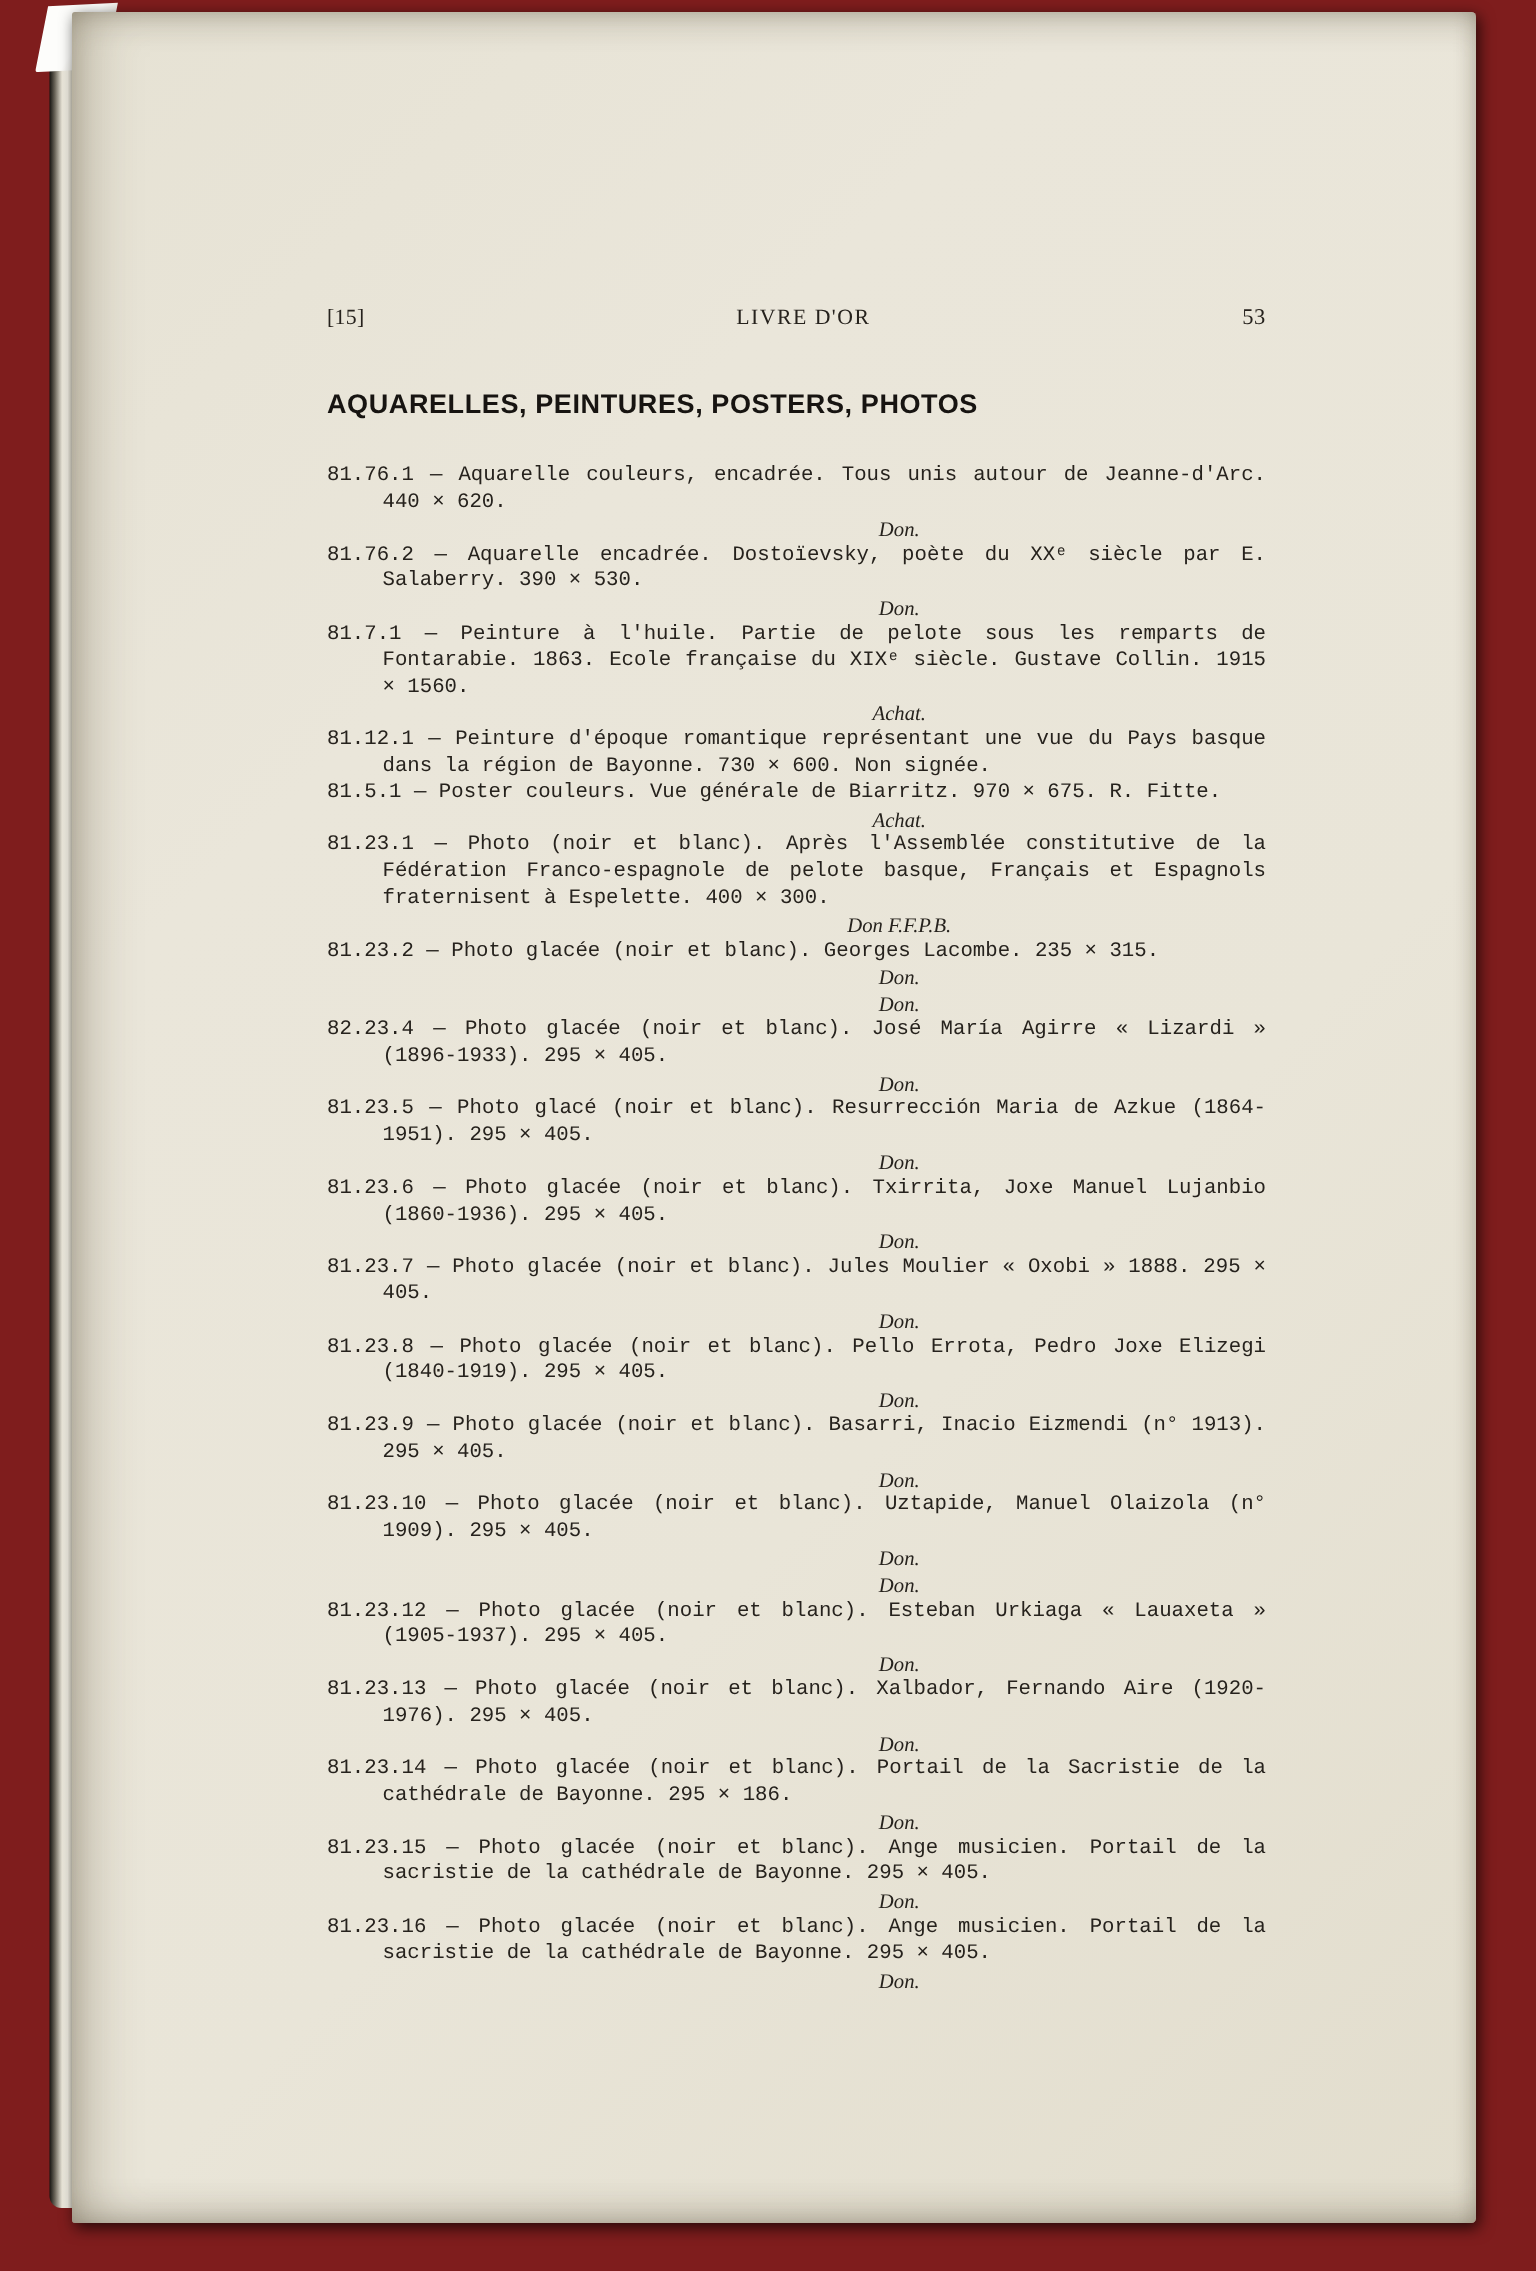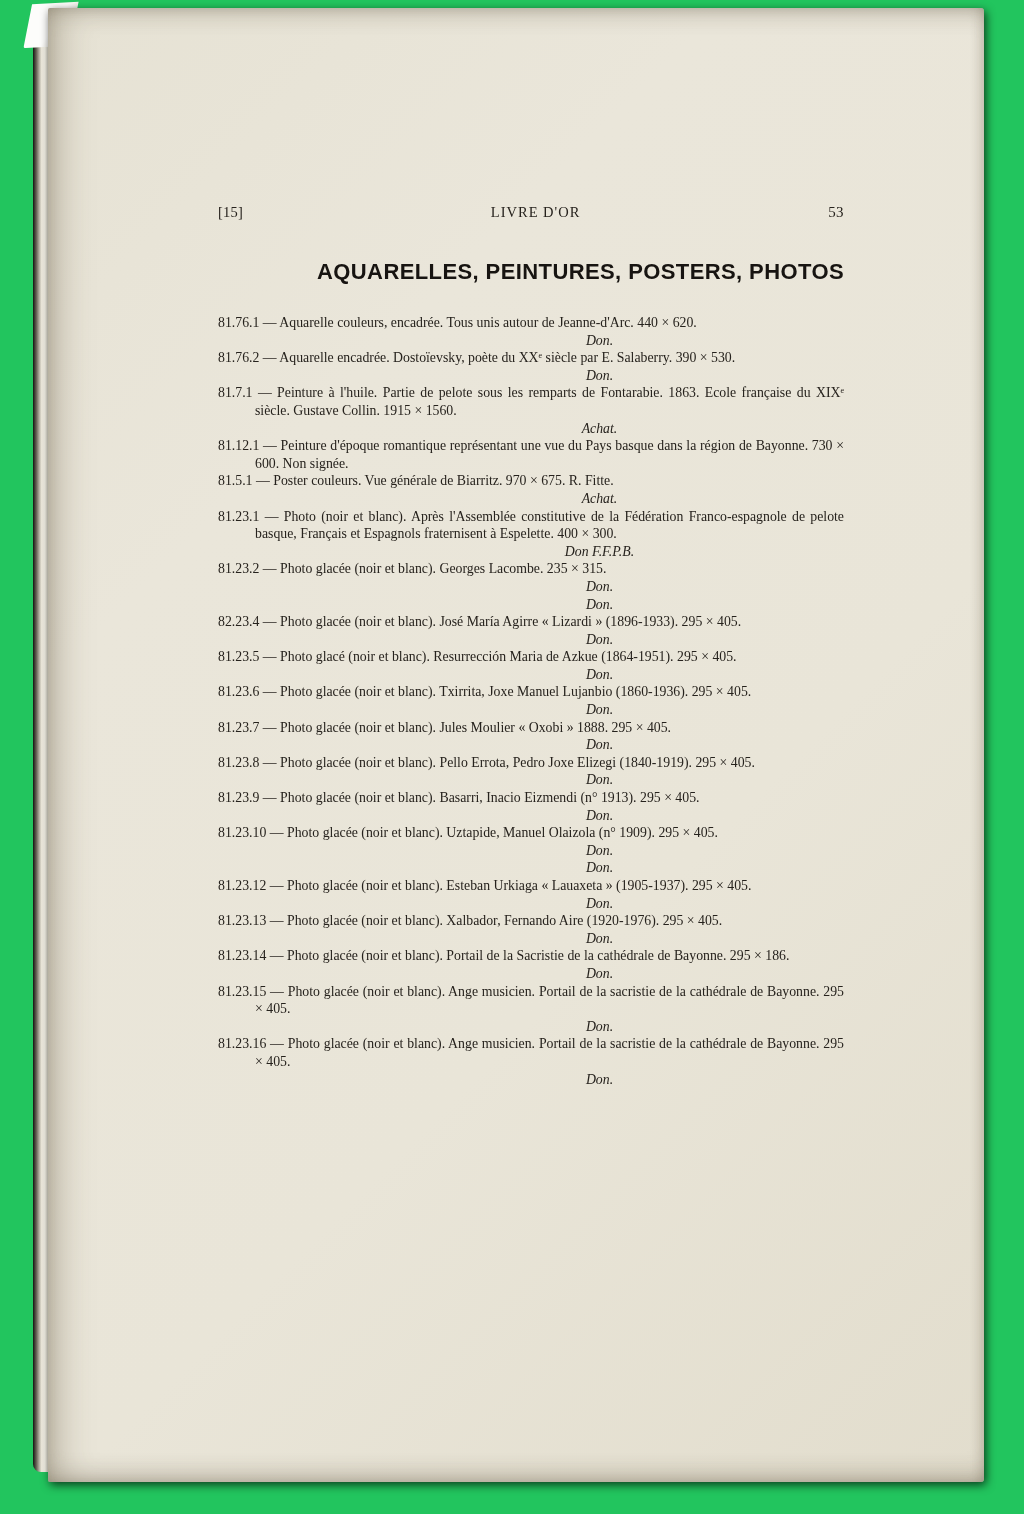--- a/index.html
+++ b/index.html
@@ -8,21 +8,21 @@
     width: 1024px;
     height: 1514px;
     background: #0a0a08;
     overflow: hidden;
     font-family: "Liberation Serif", "DejaVu Serif", serif;
   }
   .stage {
     position: relative;
     width: 1024px;
     height: 1514px;
-    background: #22c55e;
+    background: #7f1d1d;
   }
   
   .page-corner {
     position: absolute;
     left: 28px;
     top: 3px;
     width: 46px;
     height: 44px;
     background: linear-gradient(115deg, #fdfdfb 55%, #d9d5c8 100%);
     transform: skewX(-14deg) rotate(-3deg);
@@ -77,36 +77,37 @@
     font-size: 14.5px;
     letter-spacing: 0.4px;
     margin-bottom: 38px;
   }
   .header .folio { letter-spacing: 0.2px; }
   .header .running { letter-spacing: 1px; }
   .header .pagenum { font-size: 15px; }
   .title {
     font-family: "Liberation Sans", "DejaVu Sans", sans-serif;
     font-weight: 700;
-    font-size: 22px;
+    font-size: 18px;
     letter-spacing: 0.4px;
-    text-align: right;
+    text-align: left;
     margin: 0 0 29px 0;
     color: #171411;
   }
   .entries {
     font-size: 13.8px;
     line-height: 17.6px;
   }
   .entry { margin: 0; }
   .entry-body {
     margin: 0;
     text-align: justify;
     padding-left: 37px;
     text-indent: -37px;
+    font-family: Liberation Mono, monospace;
   }
   .entry-sep { white-space: pre; }
   .entry-prov {
     margin: 0 0 0 137px;
     font-style: italic;
     text-align: center;
   }
 </style>
 </head>
 <body>

